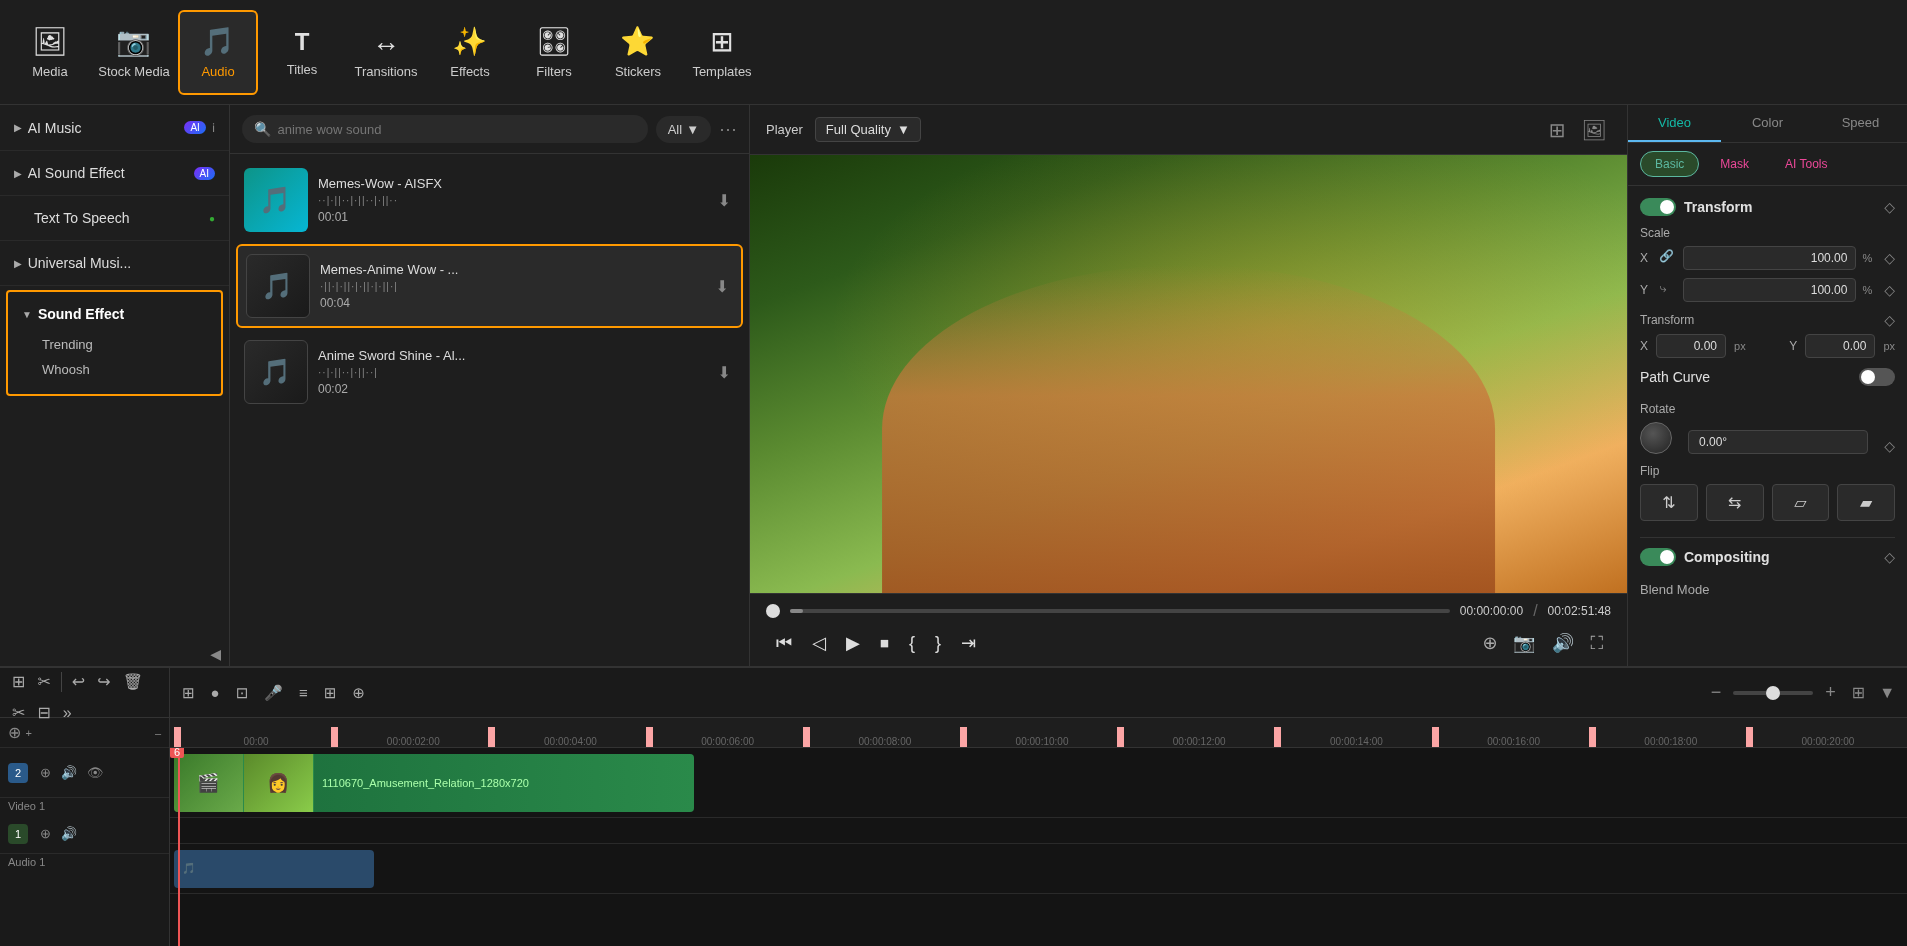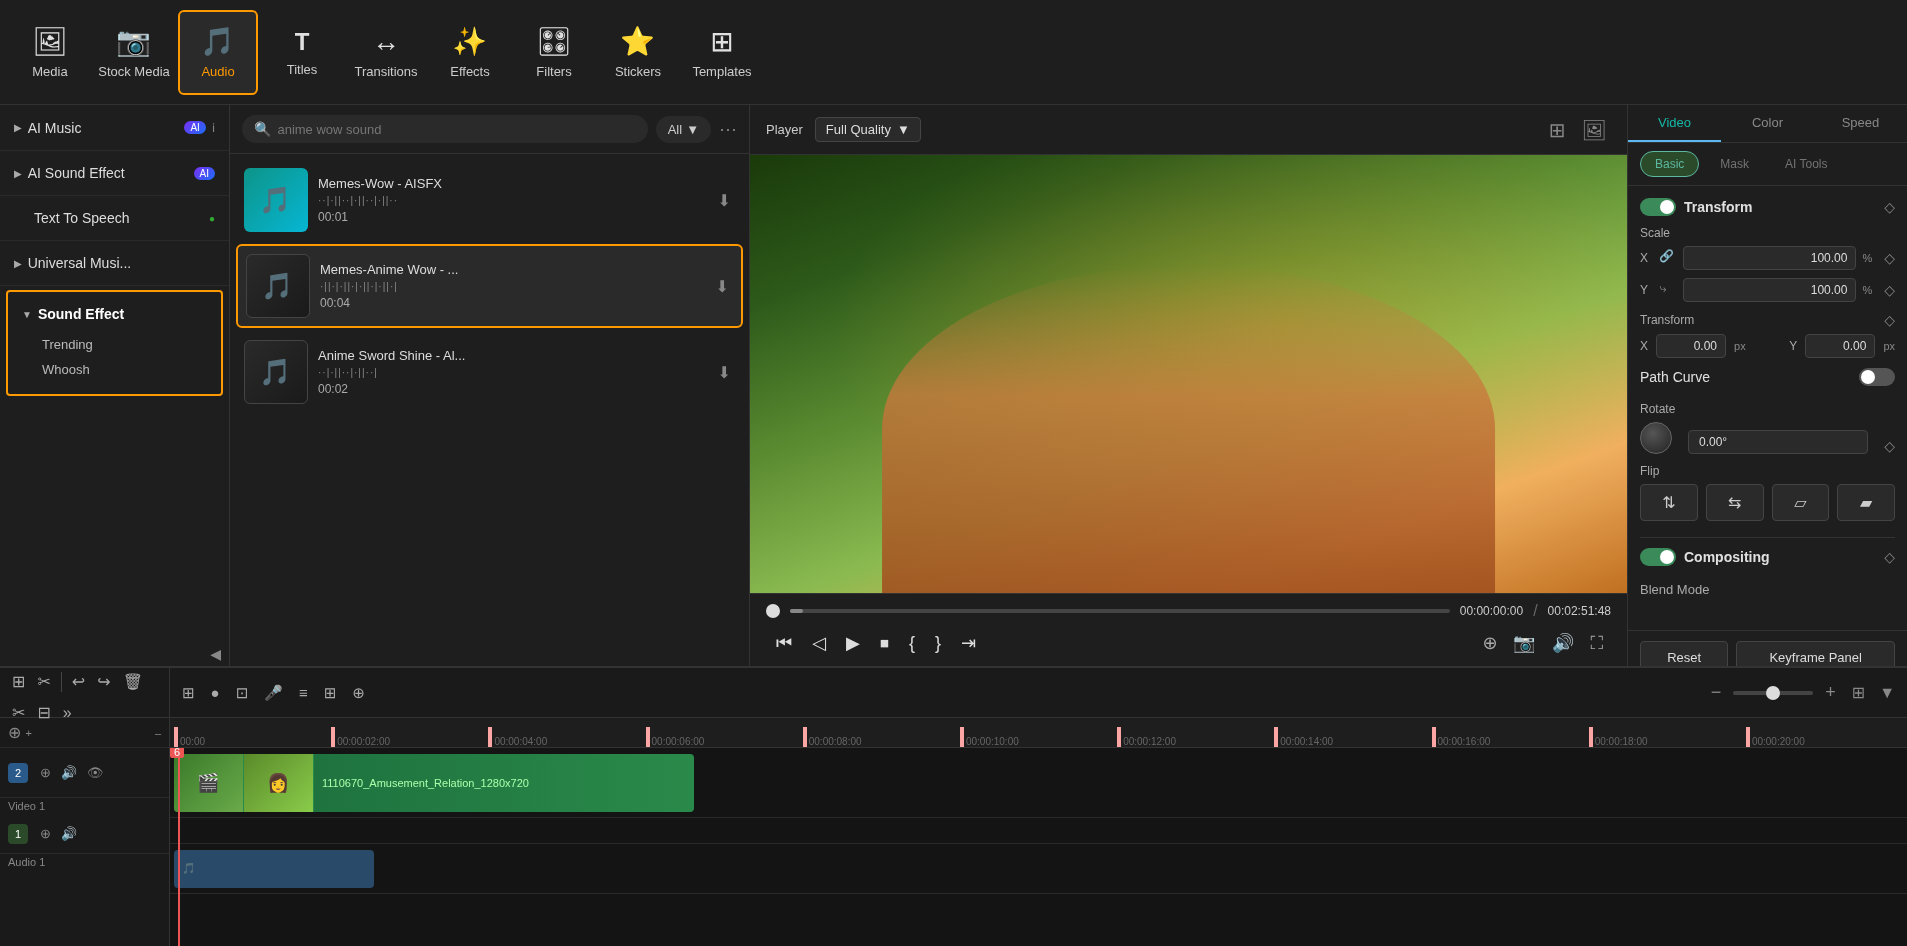--- a/index.html
+++ b/index.html
@@ -307,21 +307,21 @@
       display: flex;
       gap: 6px;
       padding: 8px 12px;
       border-bottom: 1px solid #333;
     }
     .right-subtab {
       padding: 5px 14px;
       border-radius: 14px;
       font-size: 12px;
       cursor: pointer;
-      color: #737373;
+      color: #ec4899;
       border: 1px solid transparent;
     }
     .right-subtab.active { background: #2a4a2a; color: #5cb8a0; border: 1px solid #5cb8a0; }
 
     .right-content { padding: 12px; flex: 1; }
 
     .prop-section { margin-bottom: 16px; }
     .prop-section-header {
       display: flex;
       align-items: center;
@@ -559,25 +559,26 @@
       align-items: flex-end;
       padding: 0 4px;
       overflow: hidden;
       border-bottom: 1px solid #333;
     }
     .ruler-mark {
       flex: 1;
       text-align: left;
       font-size: 10px;
       color: #666;
-      border-left: 4px solid #fca5a5;
+      border-left: 7px solid #fca5a5;
       padding: 0 2px;
       height: 20px;
       display: flex;
       align-items: flex-end;
+      justify-content: center;
     }
 
     .timeline-tracks {
       flex: 1;
       overflow: hidden;
       position: relative;
     }
     .playhead {
       position: absolute;
       left: 8px;
@@ -929,24 +930,20 @@
             <div class="toggle-on"></div>
             <span>Compositing</span>
           </div>
           <button class="diamond-btn">◇</button>
         </div>
         <div style="padding:4px 0;">
           <span class="blend-mode-label">Blend Mode</span>
         </div>
       </div>
     </div>
-    <div class="bottom-buttons">
-      <button class="reset-btn">Reset</button>
-      <button class="keyframe-btn">Keyframe Panel</button>
-    </div>
   </div>
 
 </div>
 
 <div class="bottom-area">
 
   <div class="timeline-left">
     <div class="timeline-toolbar">
       <button class="tl-btn">⊞</button>
       <button class="tl-btn">✂</button>

